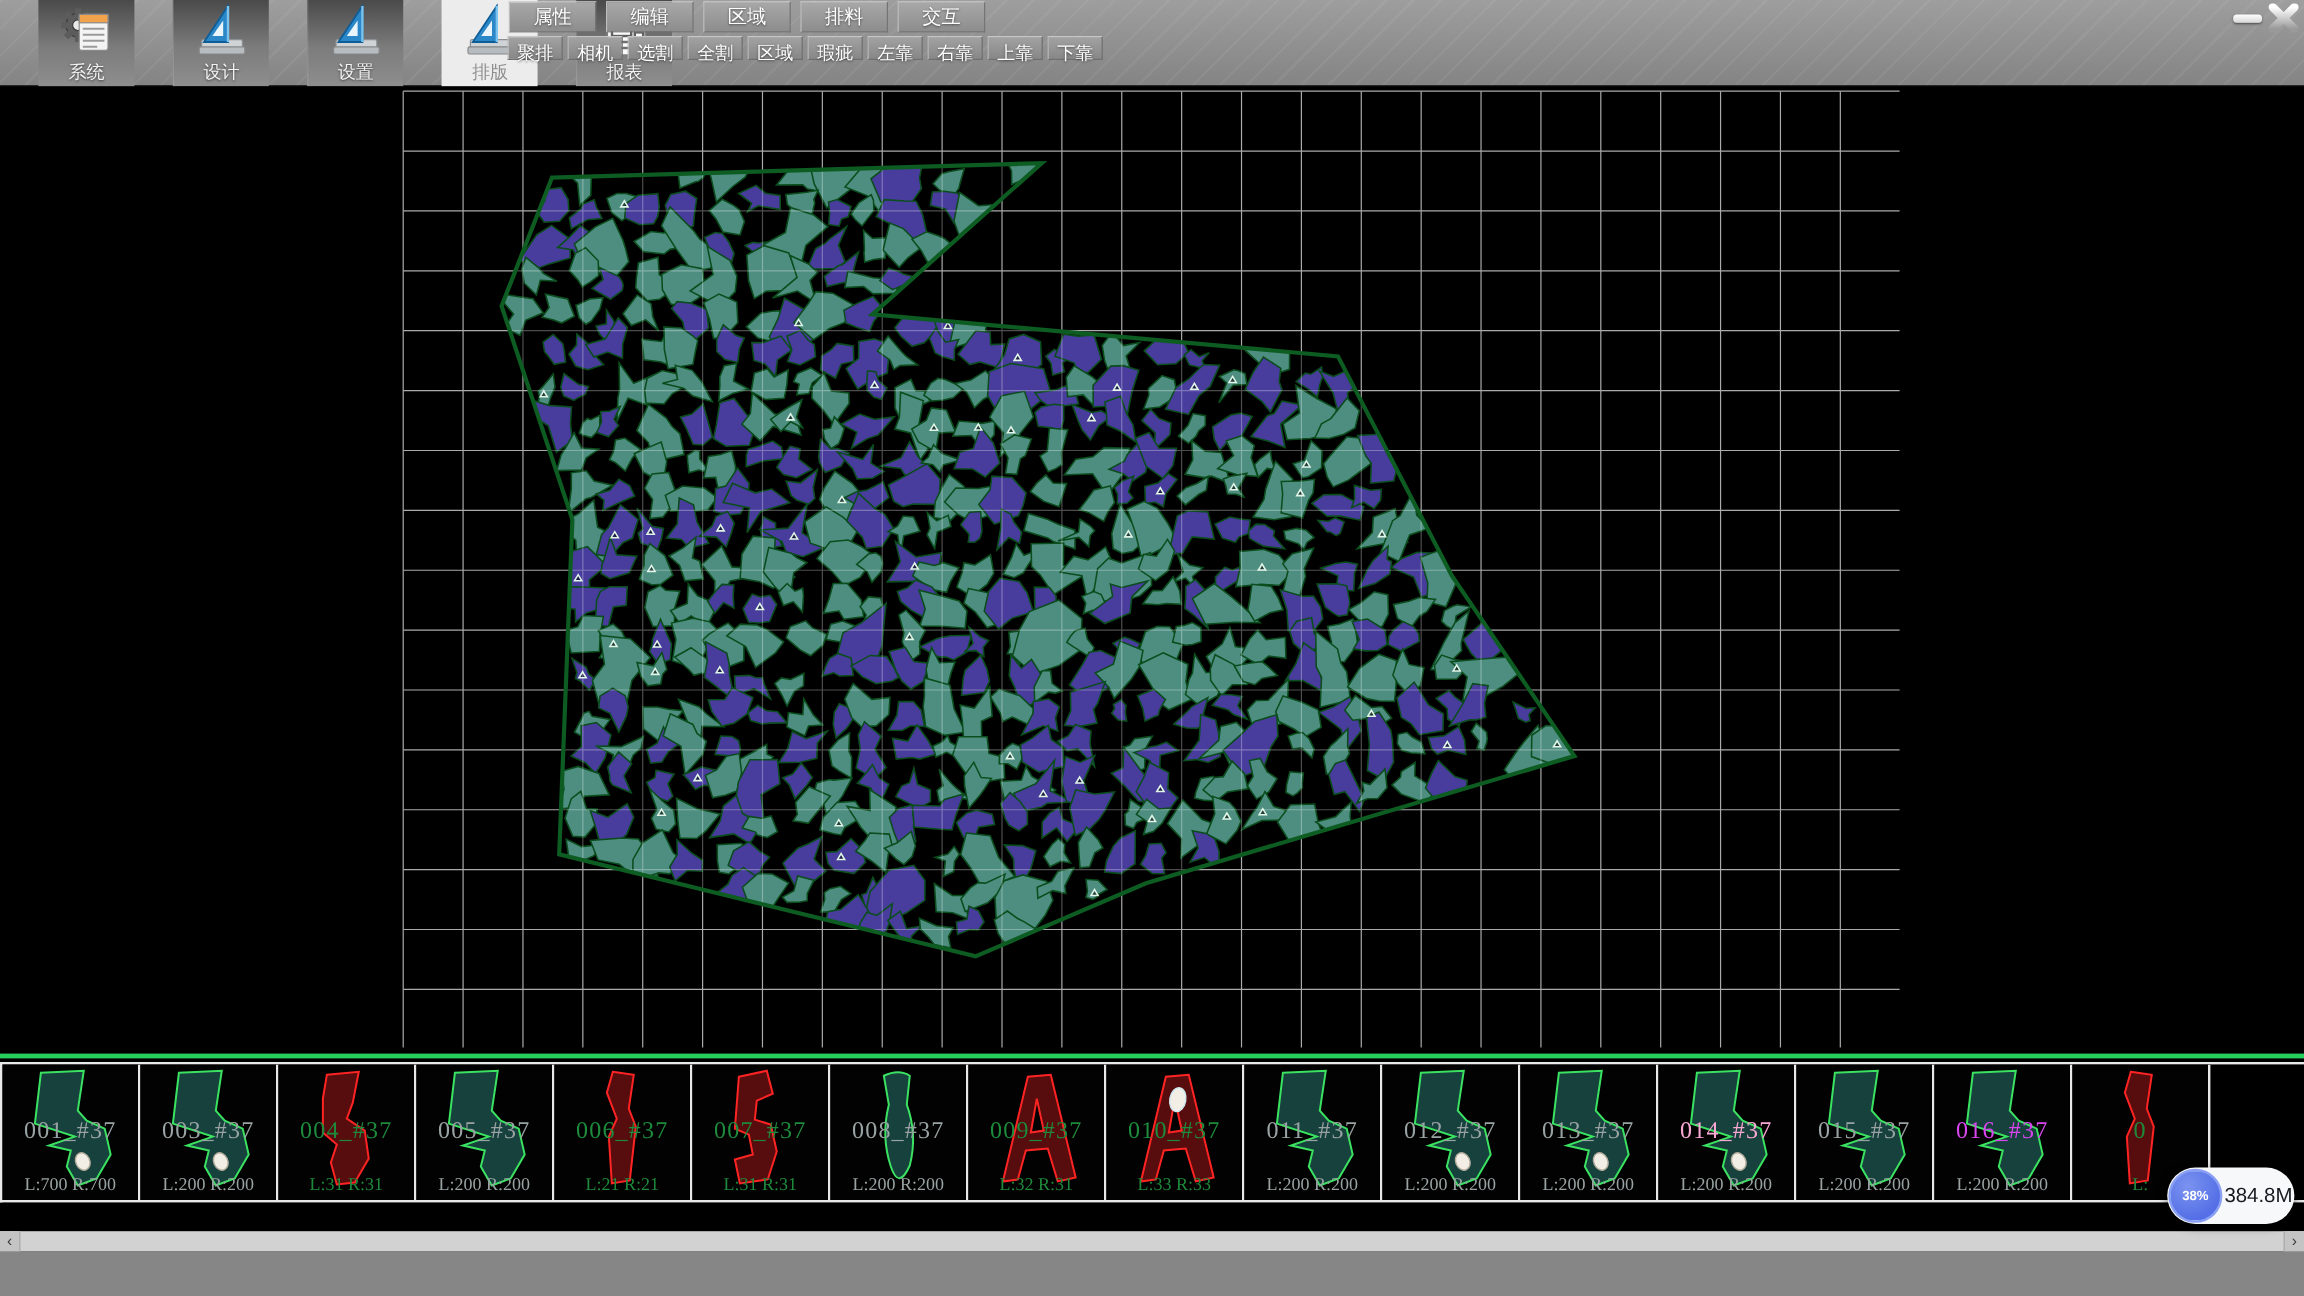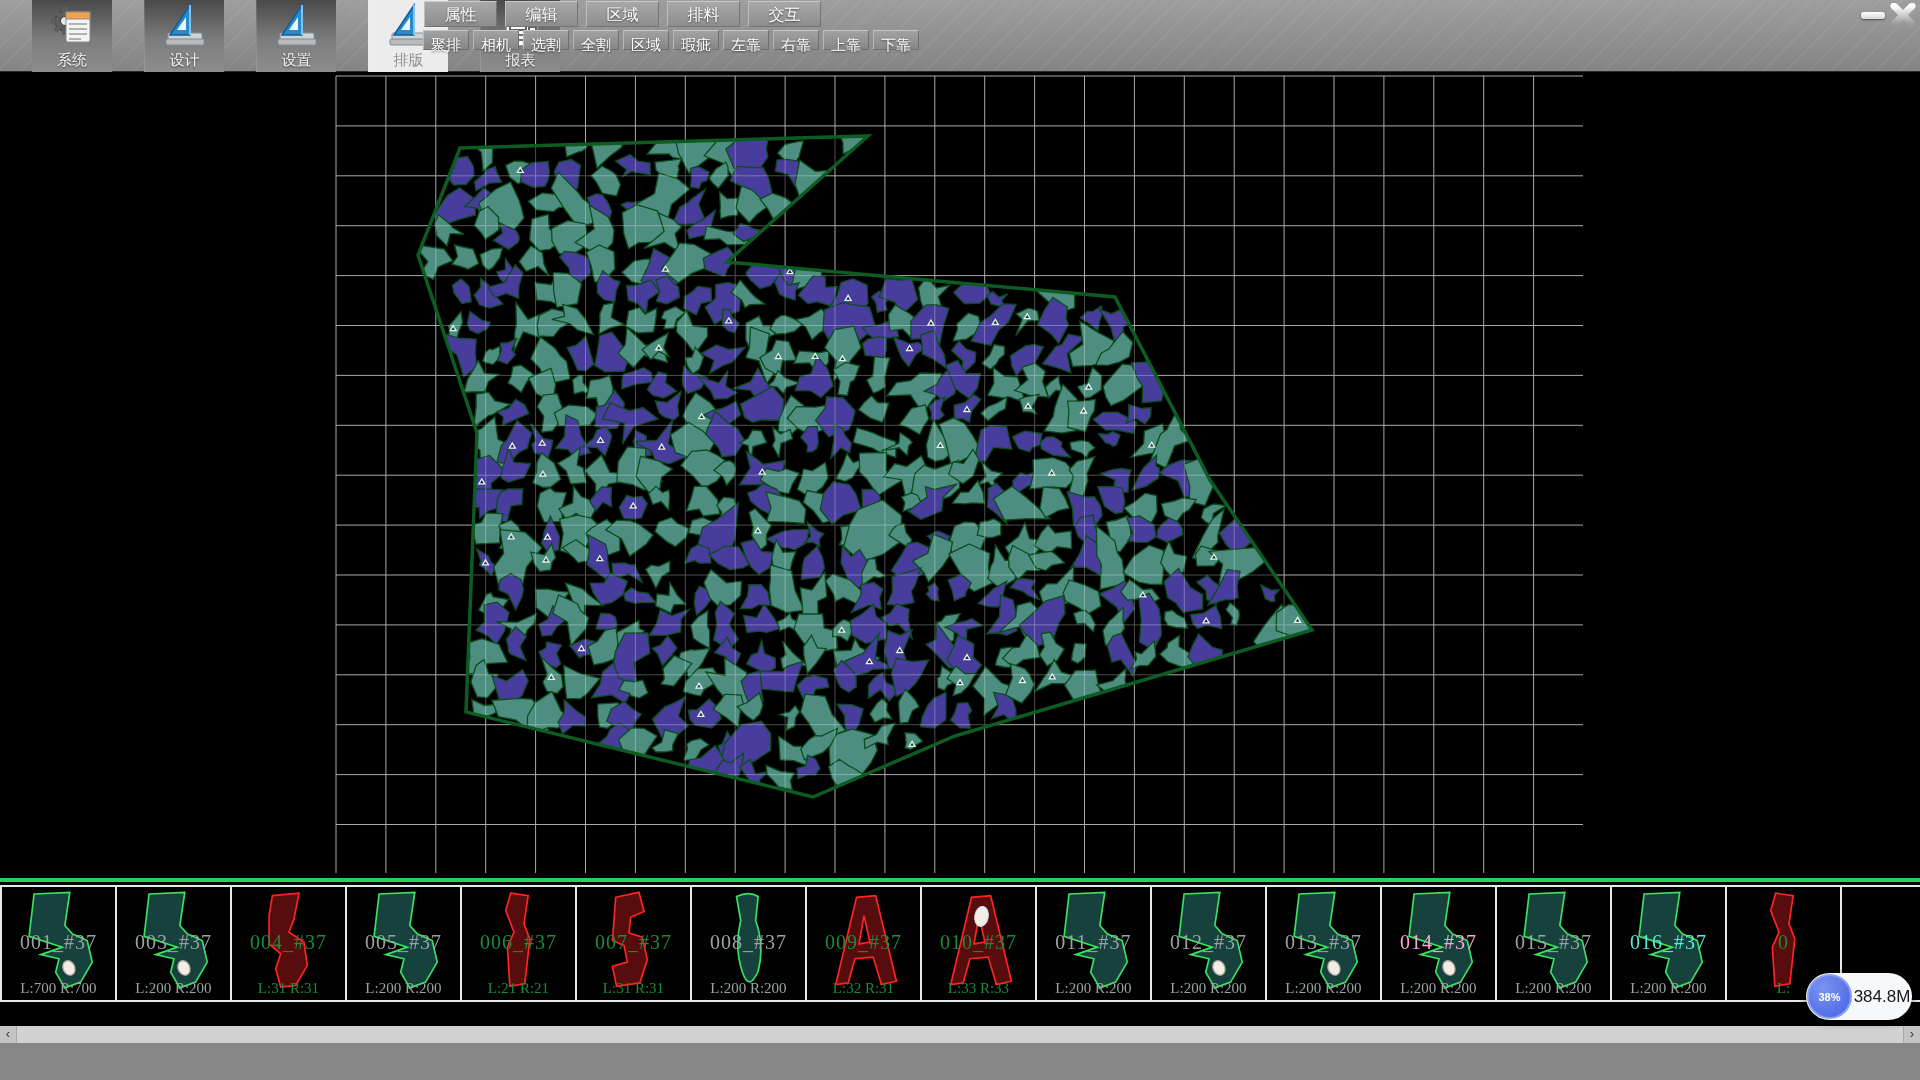--- a/index.html
+++ b/index.html
@@ -886,21 +886,21 @@
       <svg width="86" height="108" viewBox="0 0 100 130">
         <path d="M20,6 L63,4 L57,44 L66,54 L84,62 L90,88 L76,112 L57,119 L46,100 L50,84 L28,79 L54,70 L14,57 Z" fill="#16413d" stroke="#3be261" stroke-width="2" fill-rule="evenodd"></path>
       </svg>
       <div class="plabel" style="color:#9aa3a3">015_#37</div>
       <div class="pcounts" style="color:#9aa3a3">L:200 R:200</div>
     </div>
     <div class="cell">
       <svg width="86" height="108" viewBox="0 0 100 130">
         <path d="M20,6 L63,4 L57,44 L66,54 L84,62 L90,88 L76,112 L57,119 L46,100 L50,84 L28,79 L54,70 L14,57 Z" fill="#16413d" stroke="#3be261" stroke-width="2" fill-rule="evenodd"></path>
       </svg>
-      <div class="plabel" style="color:#5eead4">016_#37</div>
+      <div class="plabel" style="color:#d946ef">016_#37</div>
       <div class="pcounts" style="color:#9aa3a3">L:200 R:200</div>
     </div>
     <div class="cell">
       <svg width="86" height="108" viewBox="0 0 100 130">
         <path d="M40,5 L61,8 L56,42 L63,60 L57,114 L39,117 L36,70 L44,52 L34,26 Z" fill="#570d0d" stroke="#ff2424" stroke-width="2" fill-rule="evenodd"></path>
       </svg>
       <div class="plabel" style="color:#1e8a3c">0</div>
       <div class="pcounts" style="color:#1e8a3c">L:</div>
     </div>
   </div>

